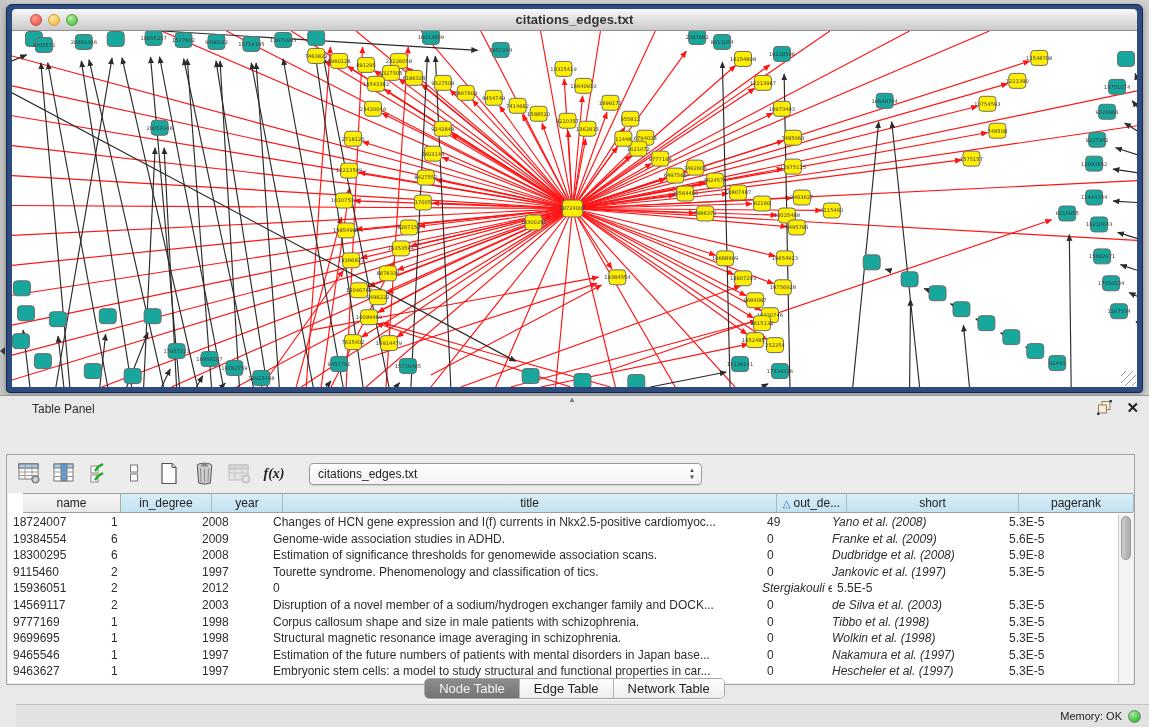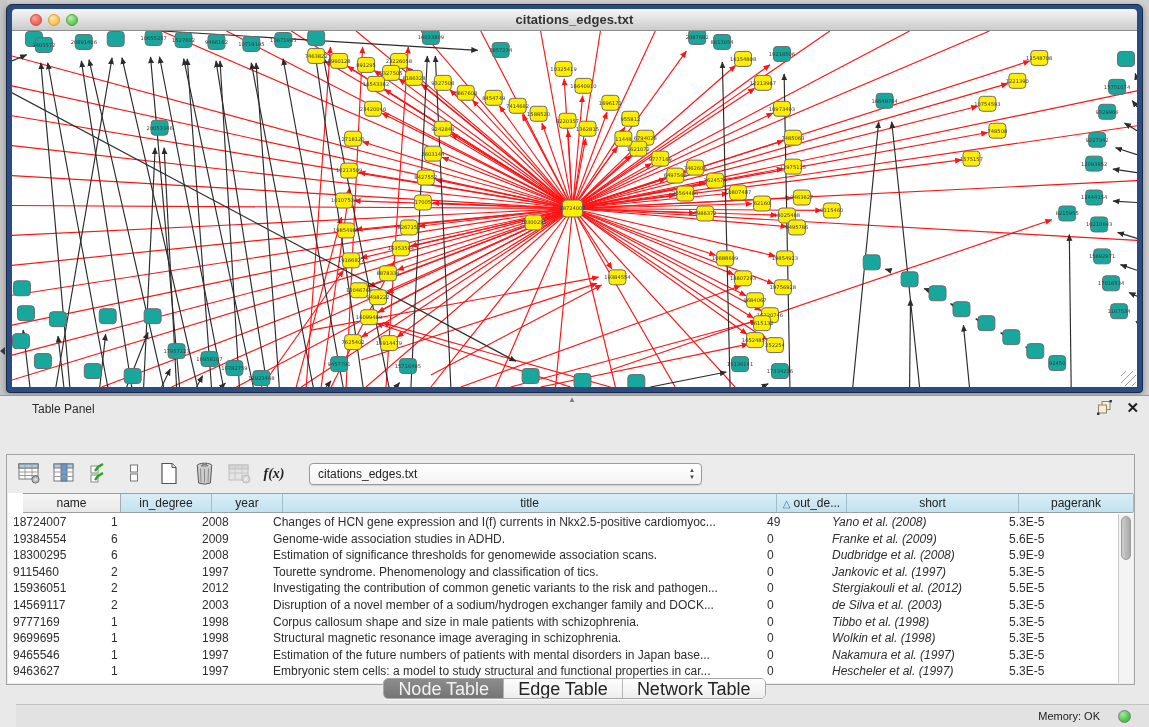--- a/index.html
+++ b/index.html
@@ -57,27 +57,27 @@
   .tr { display:grid; grid-template-columns:98px 91px 71px 494px 70px 172px 115px; height:16.6px; }
   .td { font-size:12px; color:#2d2d2d; white-space:nowrap; overflow:hidden; padding-left:5px; line-height:16.5px; }
   .td.c-short { text-align:left; padding-left:0;font-style:italic; }
   .vscroll { position:absolute; right:0; top:21px; bottom:0; width:15px; background:#f4f4f4; border-left:1px solid #c9c9c9; }
   .vthumb { position:absolute; left:2px; right:2px; top:2px; height:44px; border-radius:6px;
     background:linear-gradient(90deg,#cdcdcd,#a8a8a8); border:1px solid #9c9c9c; }
 
   .tabs-row { position:absolute; left:0; right:0; top:282px; display:flex; justify-content:center; }
   .seg { display:flex; border:1px solid #a8a8a8; border-radius:5px; overflow:hidden; height:21px;
     box-shadow:0 1px 1px rgba(255,255,255,.7); }
-  .seg-btn { font-size:18px; padding:0 14px; line-height:20px; background:linear-gradient(#fdfdfd,#eeeeee);
+  .seg-btn { font-size:13px; padding:0 14px; line-height:20px; background:linear-gradient(#fdfdfd,#eeeeee);
     color:#222; border-right:1px solid #b5b5b5; }
   .seg-btn:last-child { border-right:none; }
   .seg-btn.active { background:linear-gradient(#8d8d8d,#757575); color:#f3f3f3; }
 
   .statusbar { position:absolute; left:16px; right:0; bottom:0; height:23px; background:#e2e2e2;
-    border-top:1px solid #c2c2c2; display:flex; align-items:center; justify-content:flex-end; padding-right:18px; gap:18px; }
+    border-top:1px solid #c2c2c2; display:flex; align-items:center; justify-content:flex-end; padding-right:8px; gap:6px; }
   .mem-label { font-size:11px; color:#222; }
   .mem-dot { width:13px; height:13px; border-radius:50%; border:1px solid #7c7c7c;
     background:radial-gradient(circle at 35% 30%, #a8e9a0, #38c438 70%); }
 
   
   .mini { display:block; }
 </style>
 </head>
 <body>
 
@@ -648,36 +648,35 @@
             <div class="td c-short">Franke et al. (2009)</div>
             <div class="td c-pagerank">5.6E-5</div>
           </div>
           <div class="tr">
             <div class="td c-name">18300295</div>
             <div class="td c-indeg">6</div>
             <div class="td c-year">2008</div>
             <div class="td c-title">Estimation of significance thresholds for genomewide association scans.</div>
             <div class="td c-outdeg">0</div>
             <div class="td c-short">Dudbridge et al. (2008)</div>
-            <div class="td c-pagerank">5.9E-9</div>
+            <div class="td c-pagerank">5.9E-8</div>
           </div>
           <div class="tr">
             <div class="td c-name">9115460</div>
             <div class="td c-indeg">2</div>
             <div class="td c-year">1997</div>
             <div class="td c-title">Tourette syndrome. Phenomenology and classification of tics.</div>
             <div class="td c-outdeg">0</div>
             <div class="td c-short">Jankovic et al. (1997)</div>
             <div class="td c-pagerank">5.3E-5</div>
           </div>
           <div class="tr">
             <div class="td c-name">15936051</div>
             <div class="td c-indeg">2</div>
             <div class="td c-year">2012</div>
-            <div class="td c-title">Investigating the contribution of common genetic variants to the risk and pathogen...</div>
             <div class="td c-outdeg">0</div>
             <div class="td c-short">Stergiakouli et al. (2012)</div>
             <div class="td c-pagerank">5.5E-5</div>
           </div>
           <div class="tr">
             <div class="td c-name">14569117</div>
             <div class="td c-indeg">2</div>
             <div class="td c-year">2003</div>
             <div class="td c-title">Disruption of a novel member of a sodium/hydrogen exchanger family and DOCK...</div>
             <div class="td c-outdeg">0</div>

